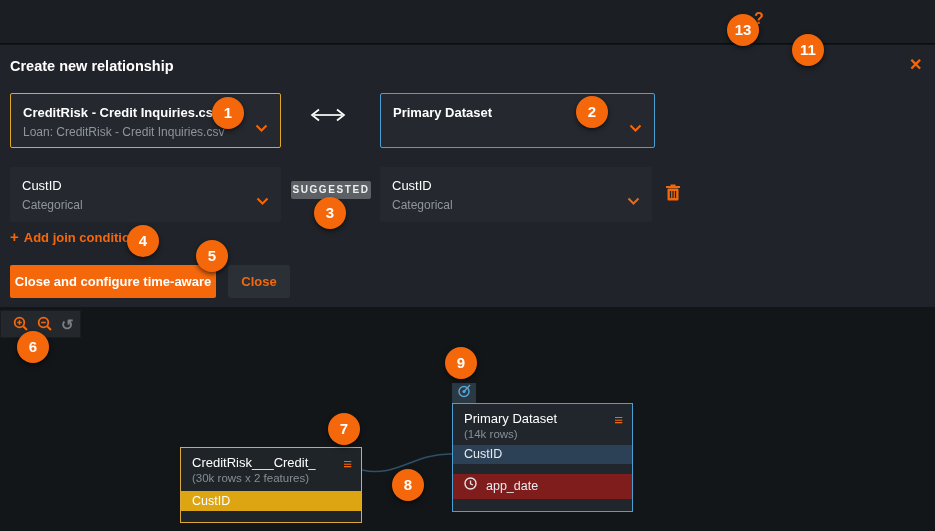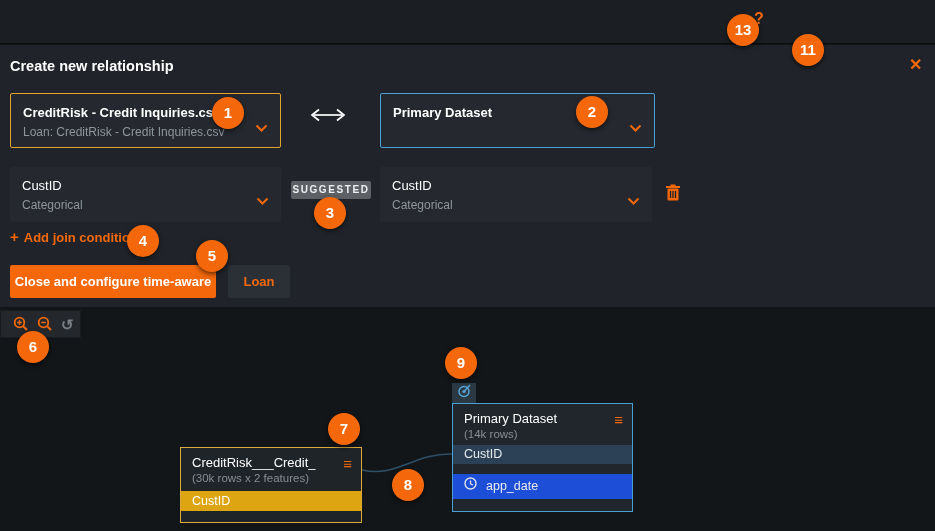--- a/index.html
+++ b/index.html
@@ -76,21 +76,21 @@
     border:1.5px solid #4aa0d5; background:#20262c; cursor:pointer; }
   .node-head { position:relative; padding:7px 10px 5px 11px; }
   .node-head .nt { font-size:13px; color:#fff; white-space:nowrap; }
   .node-head .ns { font-size:11.5px; color:#878e94; margin-top:2px; white-space:nowrap; }
   .node-menu { position:absolute; right:9px; top:8px; color:#f4680b;
     font-size:15px; font-weight:bold; line-height:1; cursor:pointer; }
   .row-gold { margin-top:2px; height:20px; background:#ddA511; color:#fff;
     font-size:12.5px; line-height:20px; padding-left:11px; }
   .row-blue { height:19px; background:#2c4156; color:#e8ebee;
     font-size:12.5px; line-height:19px; padding-left:11px; }
-  .row-time { margin-top:10px; height:25px; background:#1d4ed8; color:#e8ebee;
+  .row-time { margin-top:10px; height:25px; background:#7f1d1d; color:#e8ebee;
     font-size:12.5px; line-height:25px; padding-left:11px; display:flex;
     align-items:center; gap:9px; }
   .primary-tab { position:absolute; left:452px; top:76px; width:24px; height:20px;
     background:#2b3945; display:flex; align-items:center; justify-content:center; }
 
   
   .badge { position:absolute; width:32px; height:32px; border-radius:50%;
     background:#f4680b; color:#fff; font-size:15px; font-weight:bold;
     text-align:center; line-height:32px; box-shadow:0 2px 5px rgba(0,0,0,.6);
     z-index:50; }
@@ -166,21 +166,21 @@
         <line x1="8" y1="7" x2="8" y2="14" stroke="#20242a" stroke-width="1.3"></line>
         <line x1="10.5" y1="7" x2="10.5" y2="14" stroke="#20242a" stroke-width="1.3"></line>
       </svg>
     </span>
 
     <div class="add-join">
       <span class="plus">+</span><span>Add join condition</span>
     </div>
 
     <button class="save-btn">Close and configure time-aware</button>
-    <button class="close-btn">Loan</button>
+    <button class="close-btn">Close</button>
   </div>
 
   <div class="canvas">
 
     <svg class="edge-svg">
       <path d="M 362 163 C 396 171, 414 146, 452 147" stroke="#2e5068" stroke-width="1.5" fill="none"></path>
     </svg>
 
     <div class="zoombar">
       <span class="tool">

